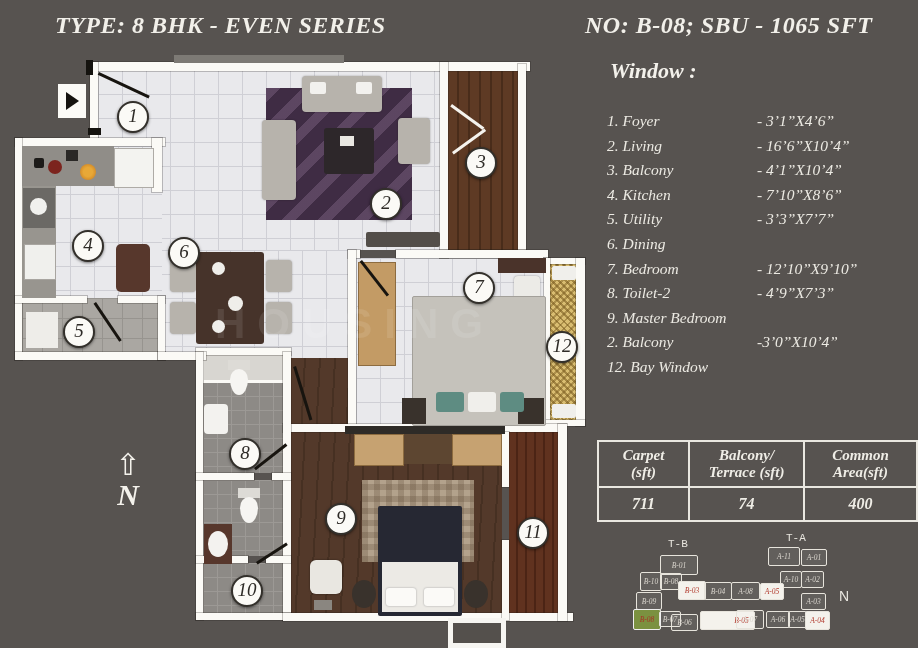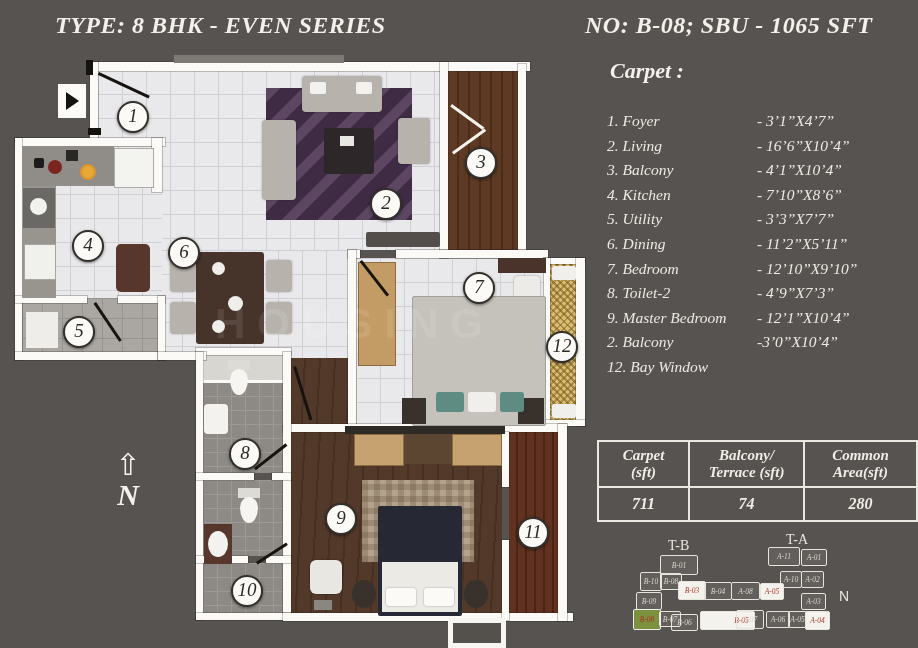--- a/index.html
+++ b/index.html
@@ -52,21 +52,21 @@
          text-align:center;vertical-align:middle;}
   #area-table th{font-size:15px;font-weight:bold;height:44px;white-space:pre-line;padding:0 6px;}
   #area-table td{font-size:16px;font-weight:bold;height:30px;}
   
   #sitemap{position:absolute;left:625px;top:530px;width:250px;height:116px;z-index:5;}
   .smblock{position:absolute;border:1px solid #e7e4dc;background:rgba(255,255,255,.07);
          color:#d9d5cd;font-style:italic;font-size:7.5px;display:flex;align-items:center;
          justify-content:center;border-radius:2px;overflow:hidden;}
   .smblock.active{background:#f4f2ec;color:#b23b2e;}
   .smblock.green{background:#7b9140;color:#a83226;border-color:#eee;}
-  .tower{position:absolute;font-family:Liberation Serif, serif;font-size:14px;color:#e9e6df;}
+  .tower{position:absolute;font-family:Liberation Mono, monospace;font-size:11px;color:#e9e6df;}
   #sitemap-n{position:absolute;left:214px;top:58px;font-family:"Liberation Sans",sans-serif;
          font-size:14px;color:#e9e6df;}
 </style>
 </head>
 <body>
 
 <div id="stage">
 
   <div class="title" style="left:55px;top:12px;">TYPE: 8 BHK - EVEN SERIES</div>
   <div class="title" style="left:585px;top:12px;">NO: B-08; SBU - 1065 SFT</div>
@@ -222,57 +222,55 @@
       <div class="badge" style="left: 231px; top: 575px;">10</div>
       <div class="badge" style="left: 517px; top: 517px;">11</div>
       <div class="badge" style="left: 546px; top: 331px;">12</div>
     </div>
 
   <div id="compass">
     <div id="compass-arrow">⇧</div>
     <div id="compass-n">N</div>
   </div>
 
-  <div id="legend-head">Carpet :</div>
+  <div id="legend-head">Window :</div>
   <div id="legend-list">
       <div class="legend-row">
         <span class="lname">1. Foyer</span>
-        <span class="ldim">- 3’1”X4’7”</span>
+        <span class="ldim">- 3’1”X4’6”</span>
       </div>
       <div class="legend-row">
         <span class="lname">2. Living</span>
         <span class="ldim">- 16’6”X10’4”</span>
       </div>
       <div class="legend-row">
         <span class="lname">3. Balcony</span>
         <span class="ldim">- 4’1”X10’4”</span>
       </div>
       <div class="legend-row">
         <span class="lname">4. Kitchen</span>
         <span class="ldim">- 7’10”X8’6”</span>
       </div>
       <div class="legend-row">
         <span class="lname">5. Utility</span>
         <span class="ldim">- 3’3”X7’7”</span>
       </div>
       <div class="legend-row">
         <span class="lname">6. Dining</span>
-        <span class="ldim">- 11’2”X5’11”</span>
       </div>
       <div class="legend-row">
         <span class="lname">7. Bedroom</span>
         <span class="ldim">- 12’10”X9’10”</span>
       </div>
       <div class="legend-row">
         <span class="lname">8. Toilet-2</span>
         <span class="ldim">- 4’9”X7’3”</span>
       </div>
       <div class="legend-row">
         <span class="lname">9. Master Bedroom</span>
-        <span class="ldim">- 12’1”X10’4”</span>
       </div>
       <div class="legend-row">
         <span class="lname">2. Balcony</span>
         <span class="ldim">-3’0”X10’4”</span>
       </div>
       <div class="legend-row">
         <span class="lname">12. Bay Window</span>
         <span class="ldim"></span>
       </div>
     </div>
@@ -283,21 +281,21 @@
       <th style="width:78px;">Carpet
 (sft)</th>
       <th style="width:102px;">Balcony/
 Terrace (sft)</th>
       <th style="width:100px;">Common
 Area(sft)</th>
     </tr>
     <tr>
       <td>711</td>
       <td>74</td>
-      <td>280</td>
+      <td>400</td>
     </tr>
   </tbody>
     </table>
 
   <div id="sitemap">
     <div class="tower" style="left:43px;top:8px;">T-B</div>
     <div class="tower" style="left:161px;top:2px;">T-A</div>
     <div id="sitemap-blocks">
         <div class="smblock normal" style="left: 35px; top: 25px; width: 36px; height: 18px;">B-01</div>
         <div class="smblock normal" style="left: 15px; top: 42px; width: 20px; height: 17px;">B-10</div>

